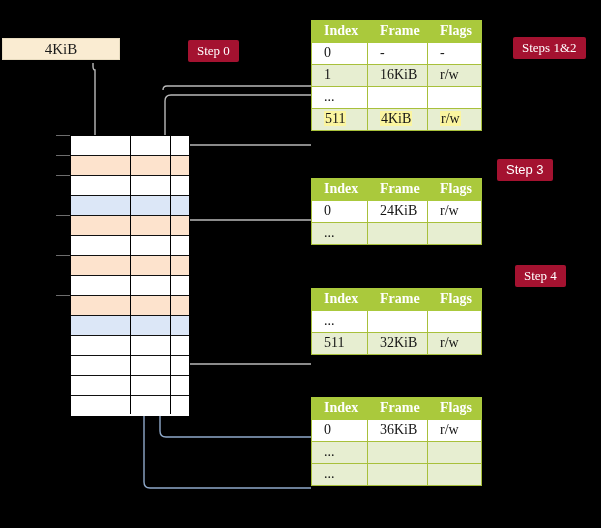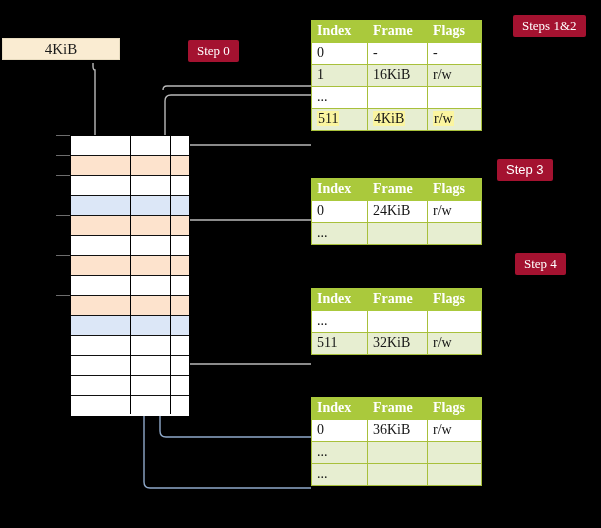--- a/index.html
+++ b/index.html
@@ -96,21 +96,21 @@
   .ptable {
     position: absolute;
     border-collapse: collapse;
     font-family: "Liberation Serif", serif;
     font-size: 14px;
     background: #ffffff;
     table-layout: fixed;
   }
   .ptable th, .ptable td {
     border: 1px solid #a8c03b;
-    padding: 2px 5px 3px 5px;
+    padding: 2px 5px 3px 12px;
     height: 19px;
     box-sizing: border-box;
     text-align: left;
     vertical-align: middle;
     overflow: hidden;
     white-space: nowrap;
   }
   .ptable th {
     background: #aac93c;
     color: #ffffff;
@@ -167,25 +167,25 @@
       <path d="M311,488 L150,488 Q144,488 144,482 L144,225" marker-end="url(#arrB)"></path>
     </g>
   </svg>
 
   <div class="src-box" style="left:2px; top:38px; width:118px; height:22px;">
     <span>4KiB</span>
   </div>
 
   <div class="step-badge serif" style="left:188px; top:40px;">Step 0</div>
 
-  <div class="step-badge serif" style="left:513px; top:15px;">Steps 1&amp;2</div>
+  <div class="step-badge serif" style="left:513px; top:37px;">Steps 1&amp;2</div>
 
   <div class="step-badge sans" style="left:497px; top:159px;">Step 3</div>
 
-  <div class="step-badge serif" style="left:515px; top:253px;">Step 4</div>
+  <div class="step-badge serif" style="left:515px; top:265px;">Step 4</div>
 
   <div class="tick" style="top:135px;"></div>
   <div class="tick" style="top:155px;"></div>
   <div class="tick" style="top:175px;"></div>
   <div class="tick" style="top:215px;"></div>
   <div class="tick" style="top:255px;"></div>
   <div class="tick" style="top:295px;"></div>
 
   <div id="memcol">
       <div class="mem-row"></div>

